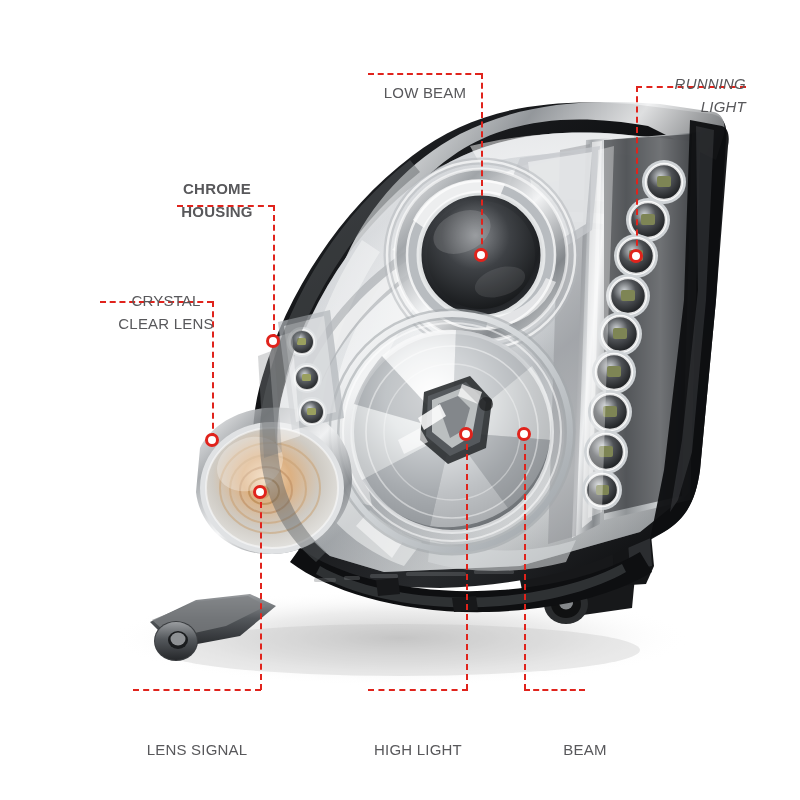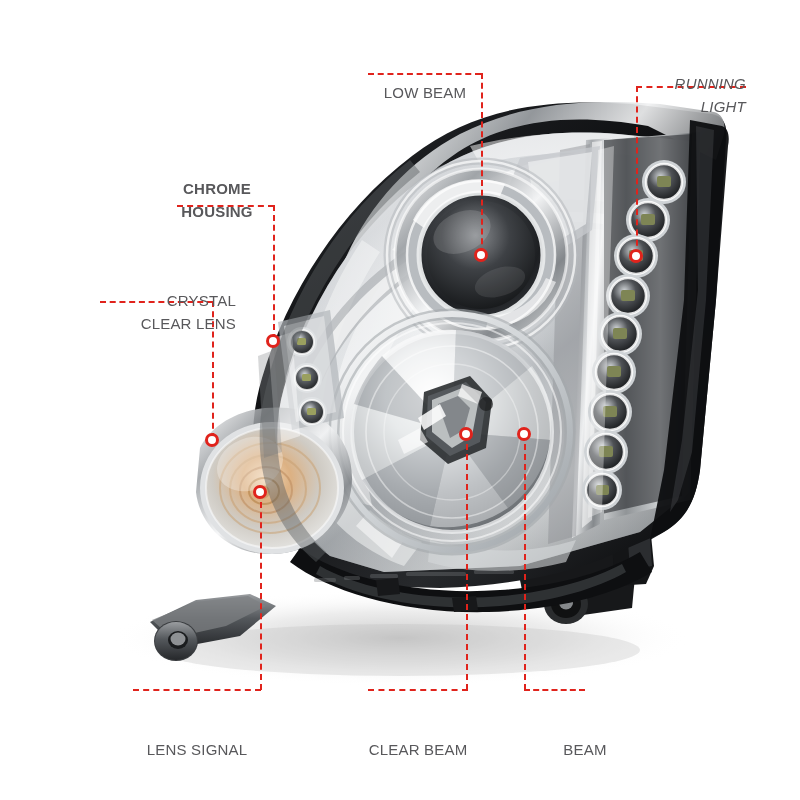--- a/index.html
+++ b/index.html
@@ -22,21 +22,21 @@
     color: #58585b;
     font-size: 15px;
     line-height: 23px;
     letter-spacing: 0.2px;
     white-space: pre-line;
     font-weight: 400;
     margin-top: 39px;
   }
   .label.right  { text-align: right; }
   .label.center { text-align: center; }
-  .label.left   { text-align: right; }
+  .label.left   { text-align: center; }
 
   
   .lead-h, .lead-v {
     position: absolute;
   }
   .lead-h {
     height: 0;
     border-top: 2.5px dashed #e0231c;
   }
   .lead-v {
@@ -473,17 +473,17 @@
 LIGHT</div>
 
   <div class="label center" style="left:158px; top:138px; width:118px;font-weight:bold;">CHROME
 HOUSING</div>
 
   <div class="label left" style="left:96px; top:250px; width:140px;">CRYSTAL
 CLEAR LENS</div>
 
   <div class="label center" style="left:115px; top:699px; width:164px;">LENS SIGNAL</div>
 
-  <div class="label center" style="left:333px; top:699px; width:170px;">CLEAR BEAM</div>
+  <div class="label center" style="left:333px; top:699px; width:170px;">HIGH LIGHT</div>
 
   <div class="label center" style="left:533px; top:699px; width:104px;">BEAM</div>
 
 </div>
 
 </body></html>

